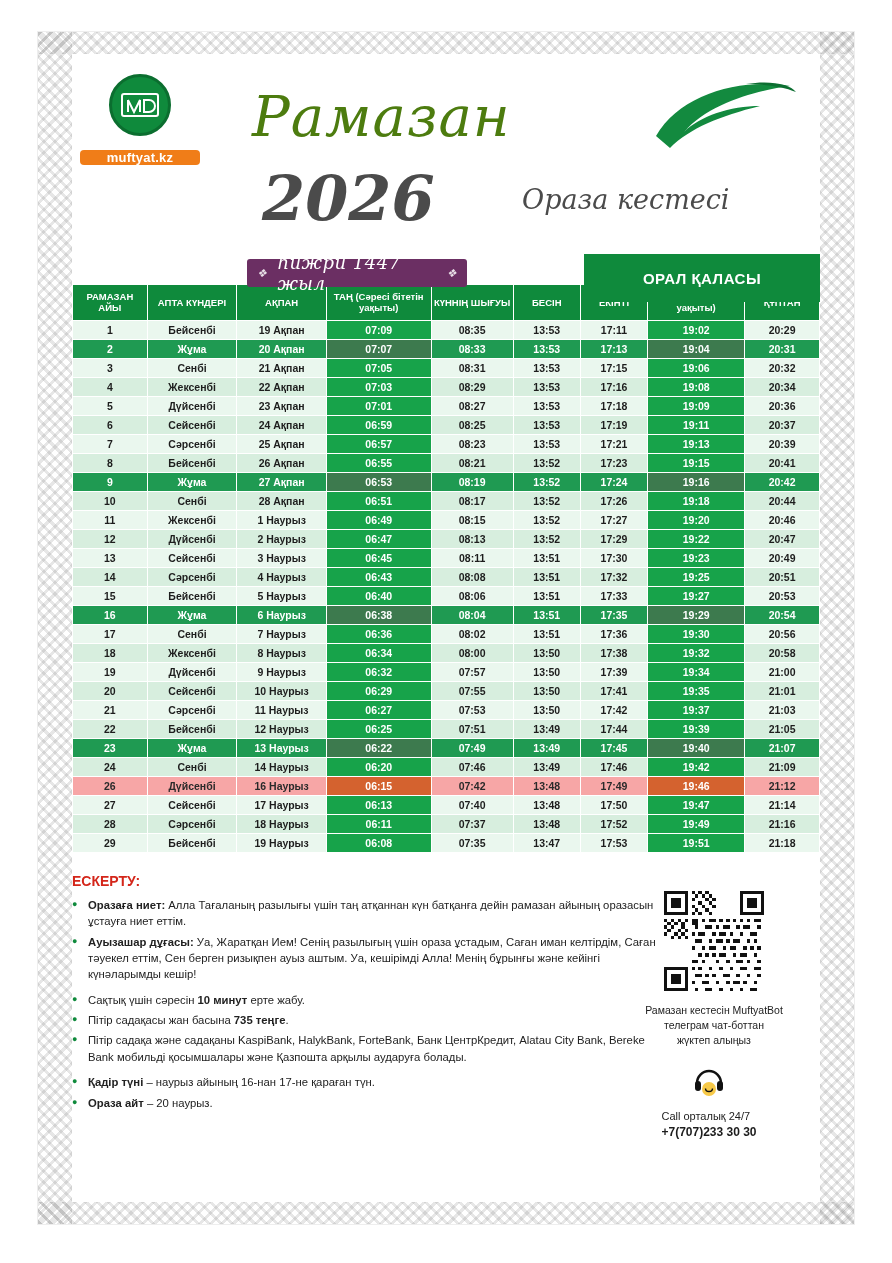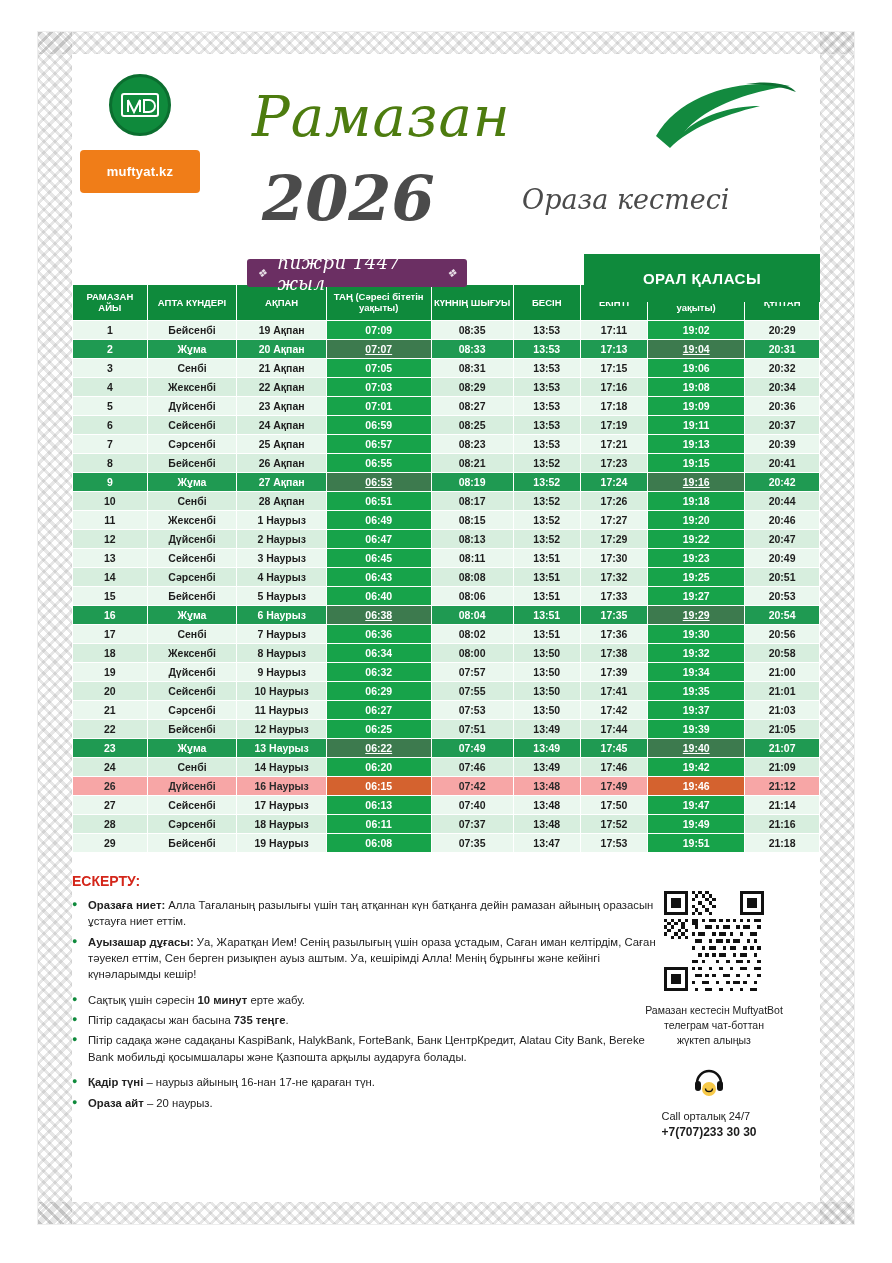--- a/index.html
+++ b/index.html
@@ -39,21 +39,21 @@
     width: 62px; height: 62px; border-radius: 50%;
     background: #0f8a3c; margin: 0 auto;
     display: flex; align-items: center; justify-content: center;
     border: 3px solid #0b6e2f;
   }
   .logo-circle svg { display: block; }
   .logo-pill {
     margin-top: 14px;
     background: #f07d18; color: #fff;
     font-size: 13px; font-weight: bold;
-    padding: 14px 0; border-radius: 4px;
+    padding: 0 0; border-radius: 4px;
     letter-spacing: .2px;
   }
 
   .title-main {
     position: absolute; left: 180px; top: 30px;
     font-family: "DejaVu Serif", serif;
     font-style: italic; font-weight: normal;
     font-size: 56px; color: #4d7c0f;
     letter-spacing: 1px;
   }
@@ -107,21 +107,21 @@
     padding: 3px 1px; border: 1px solid #ffffff;
     color: #1d1d1d; font-weight: bold;
     height: 19px;
   }
   tbody tr.odd td { background: #eaf7ee; }
   tbody tr.even td { background: #d7eede; }
   tbody td.c-day   { font-weight: bold; }
   tbody td.c-tan   { background: #17a34a !important; color: #fff; }
   tbody td.c-aksham{ background: #17a34a !important; color: #fff; }
   tbody tr.friday td { background: #1f9a52 !important; color: #fff; }
-  tbody tr.friday td.c-tan, tbody tr.friday td.c-aksham { background: #3d7a4e !important; text-decoration: underline; }
+  tbody tr.friday td.c-tan, tbody tr.friday td.c-aksham { background: #3d7a4e !important; }
   tbody tr.special td { background: #f7a6a6 !important; color: #2a2a2a; }
   tbody tr.special td.c-tan, tbody tr.special td.c-aksham { background: #d4622f !important; color: #fff; }
 
   
   .notes { margin-top: 20px; position: relative; }
   .notes-title { color: #d4261a; font-weight: bold; font-size: 14px; margin-bottom: 8px; }
   ul.note-list { list-style: none; }
   ul.note-list li {
     position: relative; padding-left: 16px;
     font-size: 11.3px; color: #222; line-height: 1.45; margin-bottom: 4px;

